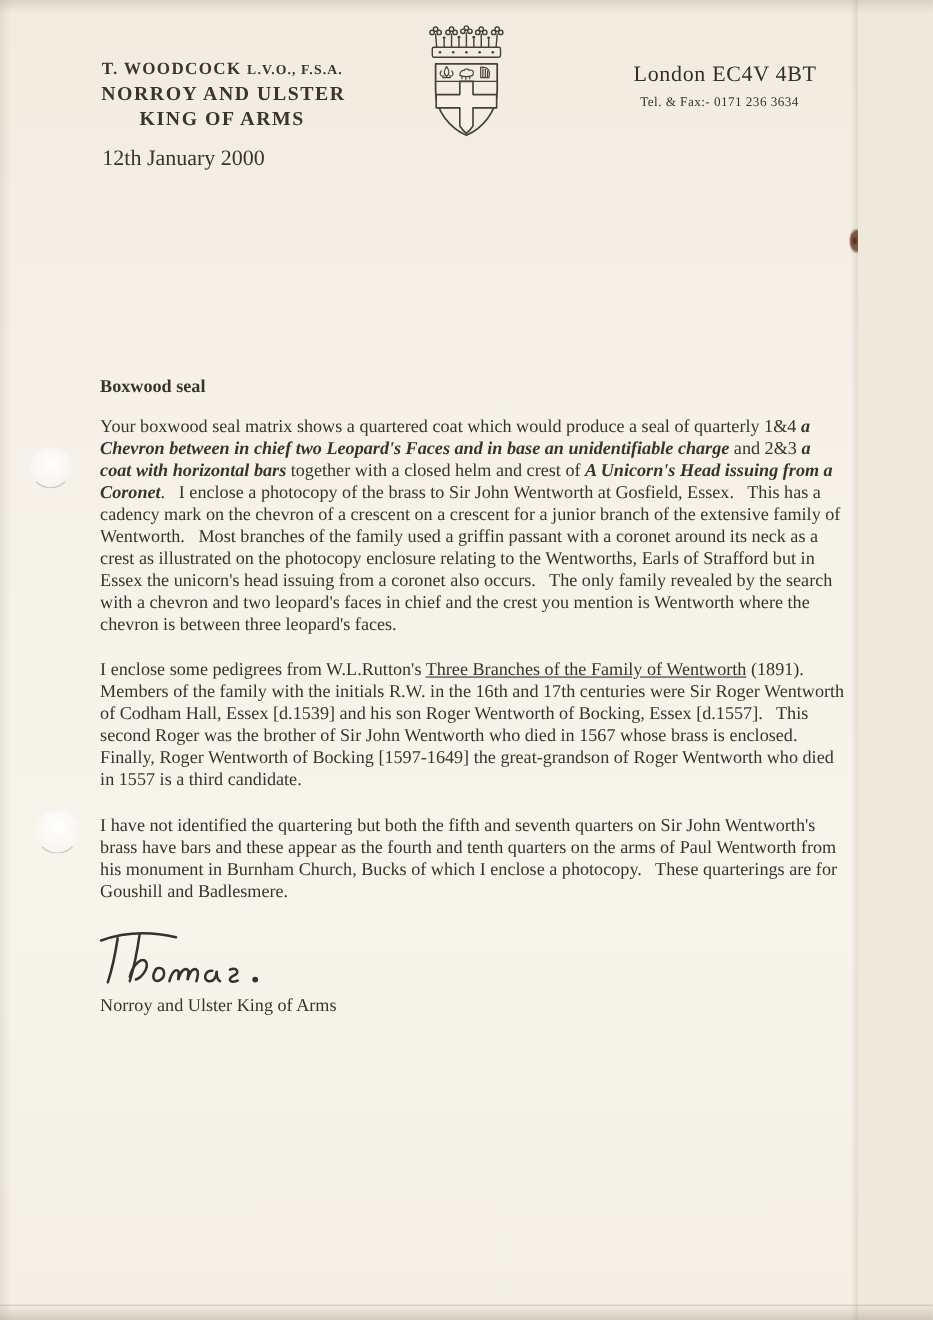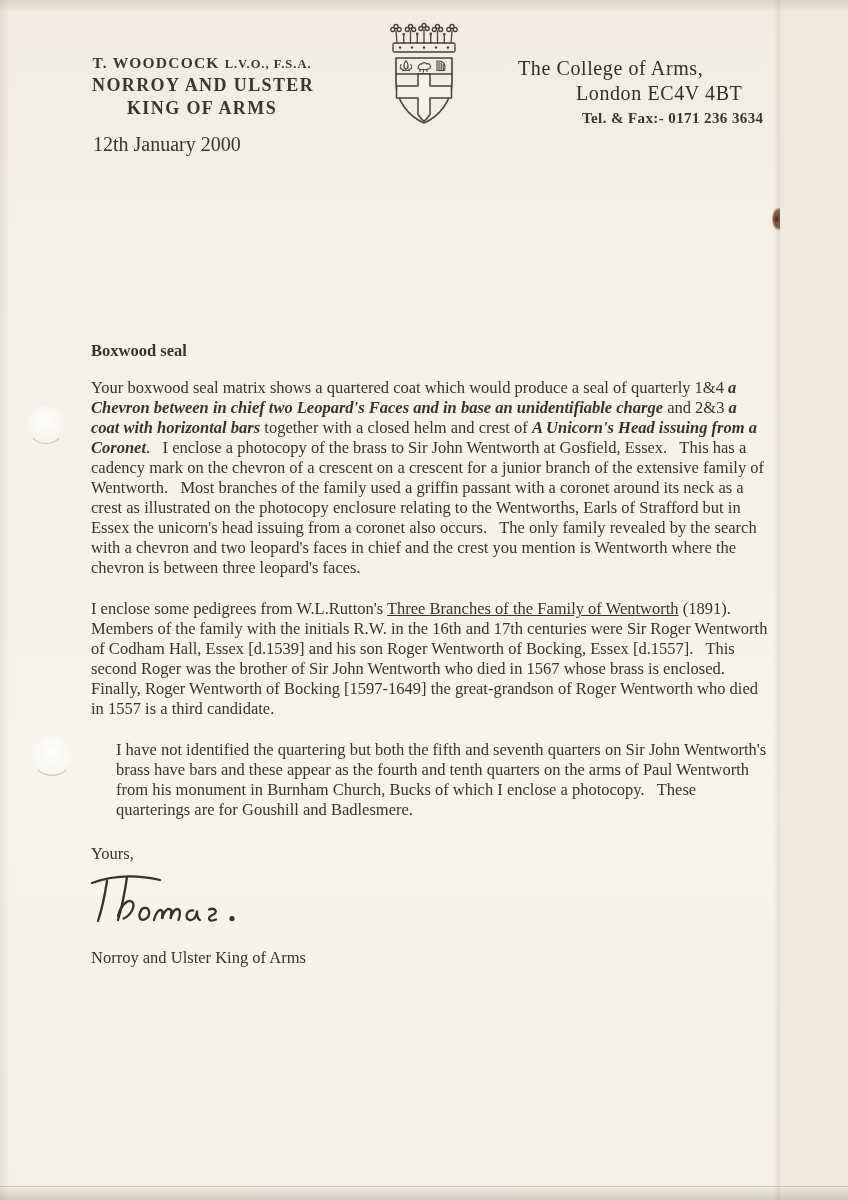--- a/index.html
+++ b/index.html
@@ -37,37 +37,37 @@
 
   
   .crest{position:absolute;left:376px;top:18px;}
   .crest *{vector-effect:non-scaling-stroke;}
 
   
   .address{position:absolute;left:518px;top:56px;color:#332e26;}
   .addr-line{font-size:20px;letter-spacing:0.6px;line-height:25px;white-space:nowrap;}
   .addr-line.a2{padding-left:30px;}
   .addr-line.a3{padding-left:58px;}
-  .telfax{font-size:15px;font-weight:bold;letter-spacing:0.4px;padding-left:64px;margin-top:4px;white-space:nowrap;color:#3a352b;}
+  .telfax{font-size:12px;font-weight:normal;letter-spacing:0.4px;padding-left:64px;margin-top:4px;white-space:nowrap;color:#3a352b;}
 
   .date{position:absolute;left:93px;top:133px;font-size:20px;color:#3a352c;}
 
   
   .letter-body{
     position:absolute;left:91px;top:329px;width:678px;
     color:#38332b;font-size:16.5px;line-height:20px;
   }
   .heading{font-weight:bold;font-size:16.5px;margin:12px 0 17px 0;}
   .letter-body p{margin:0 0 21px 0;white-space:pre-wrap;}
-  .letter-body p.p3{margin-bottom:24px;margin-left:25px;}
+  .letter-body p.p3{margin-bottom:24px;}
   .seg-i{font-style:italic;font-weight:bold;}
   .seg-u{text-decoration:underline;text-align:right;}
   .valediction{margin-top:3px;}
   .signature{display:block;margin:8px 0 2px -3px;}
-  .signoff{margin-top:20px;}
+  .signoff{margin-top:4px;}
 
   
   .punch{position:absolute;border-radius:50%;
     background:radial-gradient(circle at 50% 40%,rgba(255,255,255,0.9),rgba(255,255,255,0.25) 70%,rgba(255,255,255,0) 75%);
     border:1px solid transparent;
     border-bottom-color:rgba(140,130,108,0.45);
   }
   .punch.p1{left:27px;top:406px;width:36px;height:36px;}
   .punch.p2{left:32px;top:736px;width:38px;height:38px;}
 
@@ -152,34 +152,32 @@
         <line x1="63" y1="44.5" x2="63" y2="52"></line>
         <line x1="65.2" y1="45" x2="65.2" y2="52"></line>
         <line x1="67.2" y1="46.5" x2="67.2" y2="52"></line>
       </g>
 
       <path d="M42,56 H54 V68 H75.5 V80 H54 V96.5 C52,99.3 50,101.6 48,103.3 C46,101.6 44,99.3 42,96.5 V80 H20.5 V68 H42 Z" fill="#f5f1e8" stroke-width="1.5"></path>
     </g>
   </svg>
 
   <div class="address">
-    <div class="addr-line a1">The College of Arms,</div>
     <div class="addr-line a3">London  EC4V  4BT</div>
     <div class="telfax">Tel. &amp; Fax:- 0171 236 3634</div>
   </div>
 
   <div class="date">12th January 2000</div>
 
   <div class="letter-body">
     <div class="heading">Boxwood seal</div>
     <p class="p1"><span>Your boxwood seal matrix shows a quartered coat which would produce a seal of quarterly 1&amp;4 </span><span class="seg-i">a Chevron between in chief two Leopard's Faces and in base an unidentifiable charge</span><span> and 2&amp;3 </span><span class="seg-i">a coat with horizontal bars</span><span> together with a closed helm and crest of </span><span class="seg-i">A Unicorn's Head issuing from a Coronet</span><span>.   I enclose a photocopy of the brass to Sir John Wentworth at Gosfield, Essex.   This has a cadency mark on the chevron of a crescent on a crescent for a junior branch of the extensive family of Wentworth.   Most branches of the family used a griffin passant with a coronet around its neck as a crest as illustrated on the photocopy enclosure relating to the Wentworths, Earls of Strafford but in Essex the unicorn's head issuing from a coronet also occurs.   The only family revealed by the search with a chevron and two leopard's faces in chief and the crest you mention is Wentworth where the chevron is between three leopard's faces.</span></p>
     <p class="p2"><span>I enclose some pedigrees from W.L.Rutton's </span><span class="seg-u">Three Branches of the Family of Wentworth</span><span> (1891).   Members of the family with the initials R.W. in the 16th and 17th centuries were Sir Roger Wentworth of Codham Hall, Essex [d.1539] and his son Roger Wentworth of Bocking, Essex [d.1557].   This second Roger was the brother of Sir John Wentworth who died in 1567 whose brass is enclosed.   Finally, Roger Wentworth of Bocking [1597-1649] the great-grandson of Roger Wentworth who died in 1557 is a third candidate.</span></p>
     <p class="p3"><span>I have not identified the quartering but both the fifth and seventh quarters on Sir John Wentworth's brass have bars and these appear as the fourth and tenth quarters on the arms of Paul Wentworth from his monument in Burnham Church, Bucks of which I enclose a photocopy.   These quarterings are for Goushill and Badlesmere.</span></p>
 
-    <div class="valediction">Yours,</div>
 
     <svg class="signature" width="180" height="56" viewBox="0 0 180 56" fill="none" stroke="#35312b" stroke-width="2.3" stroke-linecap="round" aria-label="Thomas.">
       <path d="M4,11 C26,3 50,3 72,8"></path>
       <path d="M19,9 C17,22 14,37 10,49"></path>
       <path d="M39,5 C37,19 34,35 30,48"></path>
       <path d="M30,44 C33,32 42,25 45,31 C47,35.5 42,44 35.5,46.5"></path>
       <path d="M54,37 C49,44 52,50 57.5,47 C63,44 62,35.5 56.5,36 C53.5,36.3 52.8,38 53,39"></path>
       <path d="M66,48 C68,40 72,35.5 74.5,39.5 L74,47 C76,39 80,34.5 83.5,38.5 L82.5,47 C84.5,39 88.5,34.5 91.5,38.5 C92.5,41 91.5,45 90.5,48"></path>
       <path d="M105,38.5 C98.5,38 96,46.5 101.5,48 C106,49 109,44 109,38.5 C108.8,42.5 108.8,46.5 112,48"></path>
       <path d="M121,37.5 C127.5,35 130.5,40.5 124.5,43 C118.5,45.5 120.5,50.5 128,47.5"></path>

